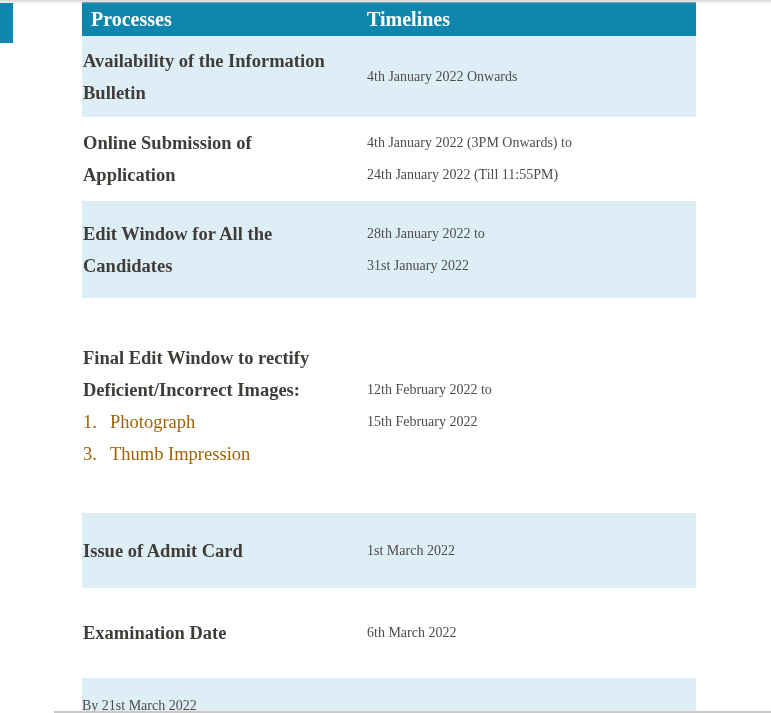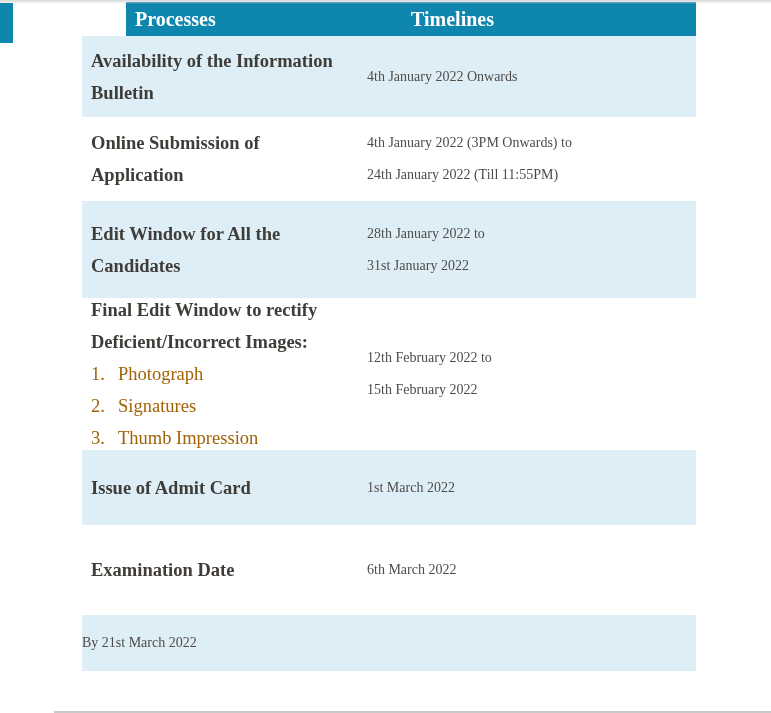--- a/index.html
+++ b/index.html
@@ -39,49 +39,48 @@
     left:82px;top:2px;
     width:614px;
     display:flex;
     flex-direction:column;
   }
   .thead{
     display:flex;
     height:34px;
     background:#0e86ad;
     align-items:center;
-    margin-left:44px;
   }
   .th{
     color:#ffffff;
     font-weight:bold;
     font-size:20px;
   }
   .th.process{width:285px;box-sizing:border-box;padding-left:9px;}
   .th.timeline{flex:1;}
   .tr{
     display:flex;
     width:100%;
   }
   .tr.shaded{background:#ddeef7;}
   .tr.plain{background:#ffffff;}
   .tr:nth-child(1){height:81px;}
   .tr:nth-child(2){height:84px;}
   .tr:nth-child(3){height:97px;}
-  .tr:nth-child(4){height:152px;}
+  .tr:nth-child(4){height:215px;}
   .tr:nth-child(5){height:75px;justify-content:flex-end;}
   .tr:nth-child(6){height:90px;}
   .tr:nth-child(7){height:56px;}
   .td{
     display:flex;
     flex-direction:column;
     justify-content:center;
   }
   .td.process{
-    width:285px;box-sizing:border-box;padding-left:9px;padding-right:14px;
+    width:285px;box-sizing:border-box;padding-left:1px;padding-right:14px;
     color:#403d39;
     font-weight:bold;
     font-size:18.5px;
   }
   .td.timeline{
     flex:1;
     color:#4f4c48;
     font-weight:normal;
     font-size:14px;
   }
@@ -132,21 +131,20 @@
             <div class="line">28th January 2022 to</div>
             <div class="line">31st January 2022</div>
           </div>
   </div>
 
   <div class="tr plain">
     <div class="td process">
             <div class="line">Final Edit Window to rectify</div>
             <div class="line">Deficient/Incorrect Images:</div>
             <div class="line listline"><span class="num">1.</span><span>Photograph</span></div>
-            <div class="line listline"><span class="num">2.</span><span>Signatures</span></div>
             <div class="line listline"><span class="num">3.</span><span>Thumb Impression</span></div>
           </div>
     <div class="td timeline">
             <div class="line">12th February 2022 to</div>
             <div class="line">15th February 2022</div>
           </div>
   </div>
 
   <div class="tr shaded">
     <div class="td process">

